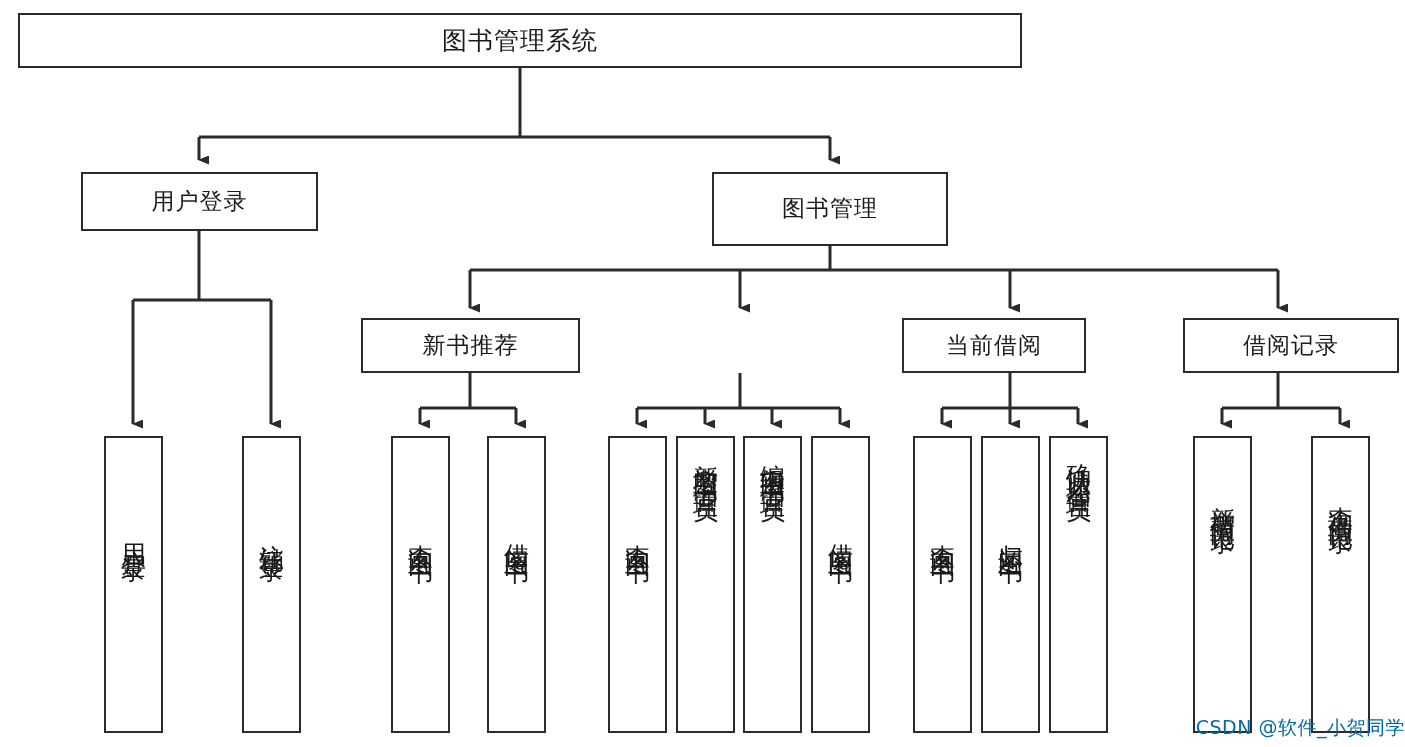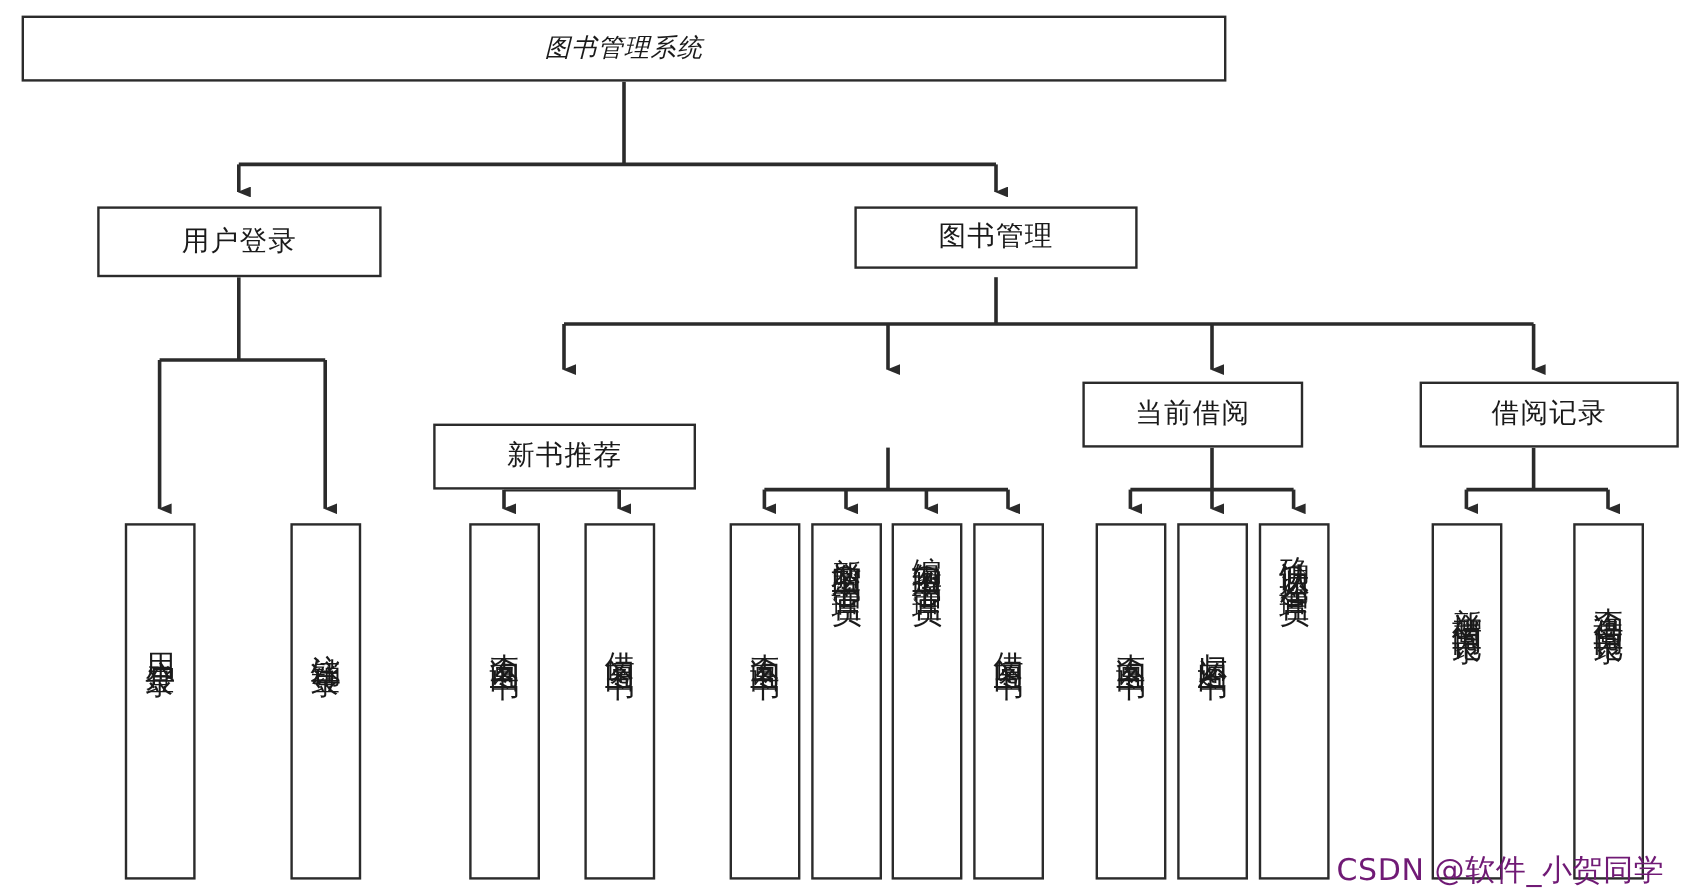--- a/index.html
+++ b/index.html
@@ -41,23 +41,22 @@
     text-align: center;
     line-height: 1.18;
     color: #1a1a1a;
     white-space: nowrap;
   }
   
   .node.level-root {
     border-width: 2px;
   }
   .node.level-root .node-label {
-    font-size: 21px;
+    font-size: 25px;
     letter-spacing: 1px;
-    font-style: italic;
   }
   
   .node.level-2 .node-label,
   .node.level-3 .node-label {
     font-size: 23px;
     letter-spacing: 1px;
   }
   
   .node.leaf {
     align-items: flex-start;
@@ -67,24 +66,24 @@
   .node.leaf .node-label {
     writing-mode: vertical-rl;
     text-orientation: upright;
     font-size: 25px;
     letter-spacing: 5px;
     line-height: 1;
     white-space: pre;
   }
   #watermark {
     position: absolute;
-    right: 18px;
+    right: 0;
     bottom: 6px;
-    font-size: 25px;
-    color: #701a75;
+    font-size: 19px;
+    color: #0369a1;
     letter-spacing: 0.5px;
     white-space: nowrap;
     user-select: none;
   }
 </style>
 </head>
 <body>
 
 <div id="diagram-root">
 
@@ -141,25 +140,25 @@
   </svg>
 
   <div class="node level-root" style="left:18px; top:13px; width:1004px; height:55px;">
     <span class="node-label">图书管理系统</span>
   </div>
 
   <div class="node level-2" style="left:81px; top:172px; width:237px; height:59px;">
     <span class="node-label">用户登录</span>
   </div>
 
-  <div class="node level-2" style="left:712px; top:172px; width:236px; height:52px;">
+  <div class="node level-2" style="left:712px; top:172px; width:236px; height:74px;">
     <span class="node-label">图书管理</span>
   </div>
 
-  <div class="node level-3" style="left:361px; top:318px; width:219px; height:55px;margin-top:35px;">
+  <div class="node level-3" style="left:361px; top:318px; width:219px; height:55px;">
     <span class="node-label">新书推荐</span>
   </div>
 
 
   <div class="node level-3" style="left:902px; top:318px; width:184px; height:55px;">
     <span class="node-label">当前借阅</span>
   </div>
 
   <div class="node level-3" style="left:1183px; top:318px; width:216px; height:55px;">
     <span class="node-label">借阅记录</span>

